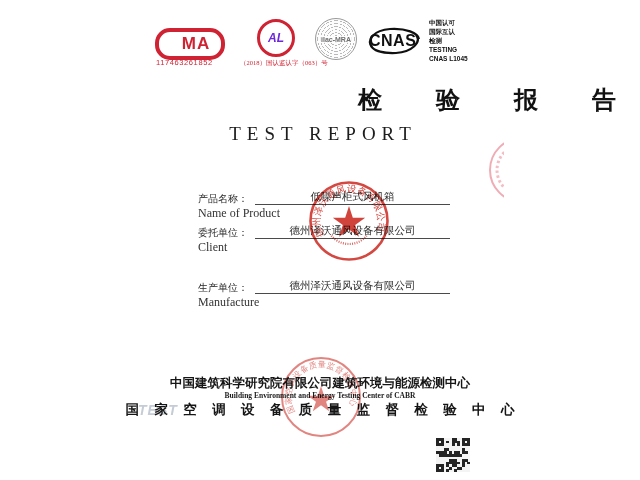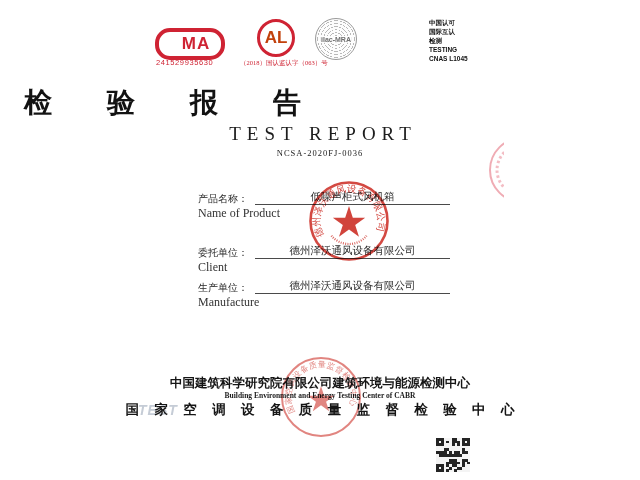--- a/index.html
+++ b/index.html
@@ -7,48 +7,48 @@
         font-family:"Liberation Serif","DejaVu Serif",serif;color:#1c1c1c;}
 
   
   .cma{position:absolute;left:155px;top:28px;width:62px;height:24px;
        border:4px solid #cf2333;border-radius:15px;display:flex;align-items:center;justify-content:center;}
   .cma span{color:#cf2333;font-weight:bold;font-size:17px;font-family:"Liberation Sans",sans-serif;letter-spacing:1px;padding-left:12px;}
   .cma-num{position:absolute;left:156px;top:58px;width:70px;color:#cf2333;font-size:7.5px;
            font-family:"Liberation Sans",sans-serif;letter-spacing:.6px;}
   .cal{position:absolute;left:257px;top:19px;width:32px;height:32px;border:3px solid #cf2333;border-radius:50%;
        display:flex;align-items:center;justify-content:center;}
-  .cal span{color:#c2410c;font-weight:bold;font-size:17px;font-family:"Liberation Sans",sans-serif;}
+  .cal span{color:#6d28d9;font-weight:bold;font-style:italic;font-size:12px;font-family:"Liberation Sans",sans-serif;}
   .cal-cap{position:absolute;left:240px;top:59px;width:80px;color:#cf2333;font-size:6.5px;white-space:nowrap;}
   .ilac{position:absolute;left:315px;top:18px;width:40px;height:40px;border-radius:50%;border:1px solid #9a9a9a;
         background:repeating-radial-gradient(circle at 50% 50%,#b9b9b9 0 .6px,#fdfdfd .6px 3px);
         display:flex;align-items:center;justify-content:center;}
   .ilac span{background:rgba(255,255,255,.8);color:#6f6f6f;font-weight:bold;font-size:7px;
              font-family:"Liberation Sans",sans-serif;padding:0 1px;}
   .cnas{position:absolute;left:366px;top:26px;width:56px;height:30px;}
   .cnas-text{position:absolute;left:3px;top:6px;font-family:"Liberation Sans",sans-serif;
              font-weight:bold;font-size:16px;color:#101010;letter-spacing:.5px;}
   .accred{position:absolute;left:429px;top:18px;width:44px;font-family:"Liberation Sans",sans-serif;
           font-size:6.5px;font-weight:bold;color:#111;line-height:9px;}
 
   
-  .title-zh{position:absolute;left:0;top:84px;width:640px;text-align:left;font-size:28px;font-weight:bold;
+  .title-zh{position:absolute;left:0;top:84px;width:640px;text-align:right;font-size:24px;font-weight:bold;
             letter-spacing:24px;padding-left:24px;box-sizing:border-box;color:#121212;}
   .title-en{position:absolute;left:0;top:123px;width:640px;text-align:center;font-size:19px;
             letter-spacing:6px;padding-left:6px;box-sizing:border-box;color:#1d1d1d;}
   .report-no{position:absolute;left:0;top:148px;width:640px;text-align:center;font-size:8.5px;
              letter-spacing:1px;color:#222;}
 
   
   .frow{position:absolute;left:0;width:640px;height:26px;}
   .frow .lzh{position:absolute;left:198px;top:0;font-size:10px;color:#2a2a2a;}
   .frow .line{position:absolute;left:255px;top:12px;width:195px;border-top:1px solid #4a4a4a;}
   .frow .len{position:absolute;left:198px;top:14px;font-size:12px;color:#333;}
   .frow .val{position:absolute;left:255px;top:-2px;width:195px;text-align:center;font-size:10.5px;color:#2b2b2b;}
-  .r1{top:192px}.r2{top:246px}.r3{top:281px}.r4{top:322px}
+  .r1{top:192px}.r2{top:226px}.r3{top:281px}.r4{top:322px}
   .r4 .val{font-weight:bold;}
 
   
   .stamp{position:absolute;mix-blend-mode:multiply;}
   .stamp-main{left:299px;top:170px;}
   .stamp-bottom{left:278px;top:354px;opacity:.62;}
   .stamp-edge-clip{position:absolute;left:478px;top:136px;width:26px;height:68px;overflow:hidden;opacity:.65;}
 
   
   .f-org-zh{position:absolute;left:0;top:375px;width:640px;text-align:center;font-weight:bold;
@@ -67,43 +67,49 @@
   .qr i{position:absolute;background:#242424;}
 </style>
 </head>
 <body>
 
 <div class="page">
 
   <div class="cma">
       <span>MA</span>
     </div>
-  <div class="cma-num">241529935630</div>
+  <div class="cma-num">117463261852</div>
 
   <div class="cal">
       <span>AL</span>
     </div>
   <div class="cal-cap">（2018）国认监认字（063）号</div>
 
   <div class="ilac">
       <span>ilac-MRA</span>
     </div>
 
+  <div class="cnas">
+    <svg width="56" height="30">
+      <path d="M6,21 C0,14 8,4 24,3 C40,2 52,7 53,13" fill="none" stroke="#101010" stroke-width="2.2"></path>
+      <path d="M50,9 C56,16 46,26 30,27 C18,27.5 8,25 5,20" fill="none" stroke="#101010" stroke-width="2.2"></path>
+    </svg>
+    <div class="cnas-text">CNAS</div>
+  </div>
 
   <div class="accred">
     <div>中国认可</div>
     <div>国际互认</div>
     <div>检测</div>
     <div>TESTING</div>
     <div>CNAS L1045</div>
   </div>
 
   <div class="title-zh">检 验 报 告</div>
   <div class="title-en">TEST REPORT</div>
-  <div class="report-no">NCSA-2020FJ-0036</div>
 
   <div class="frow r1">
     <div class="lzh">产品名称：</div>
     <div class="val">低噪声柜式风机箱</div>
     <div class="line"></div>
     <div class="len">Name of Product</div>
   </div>
   <div class="frow r2">
     <div class="lzh">委托单位：</div>
     <div class="val">德州泽沃通风设备有限公司</div>

